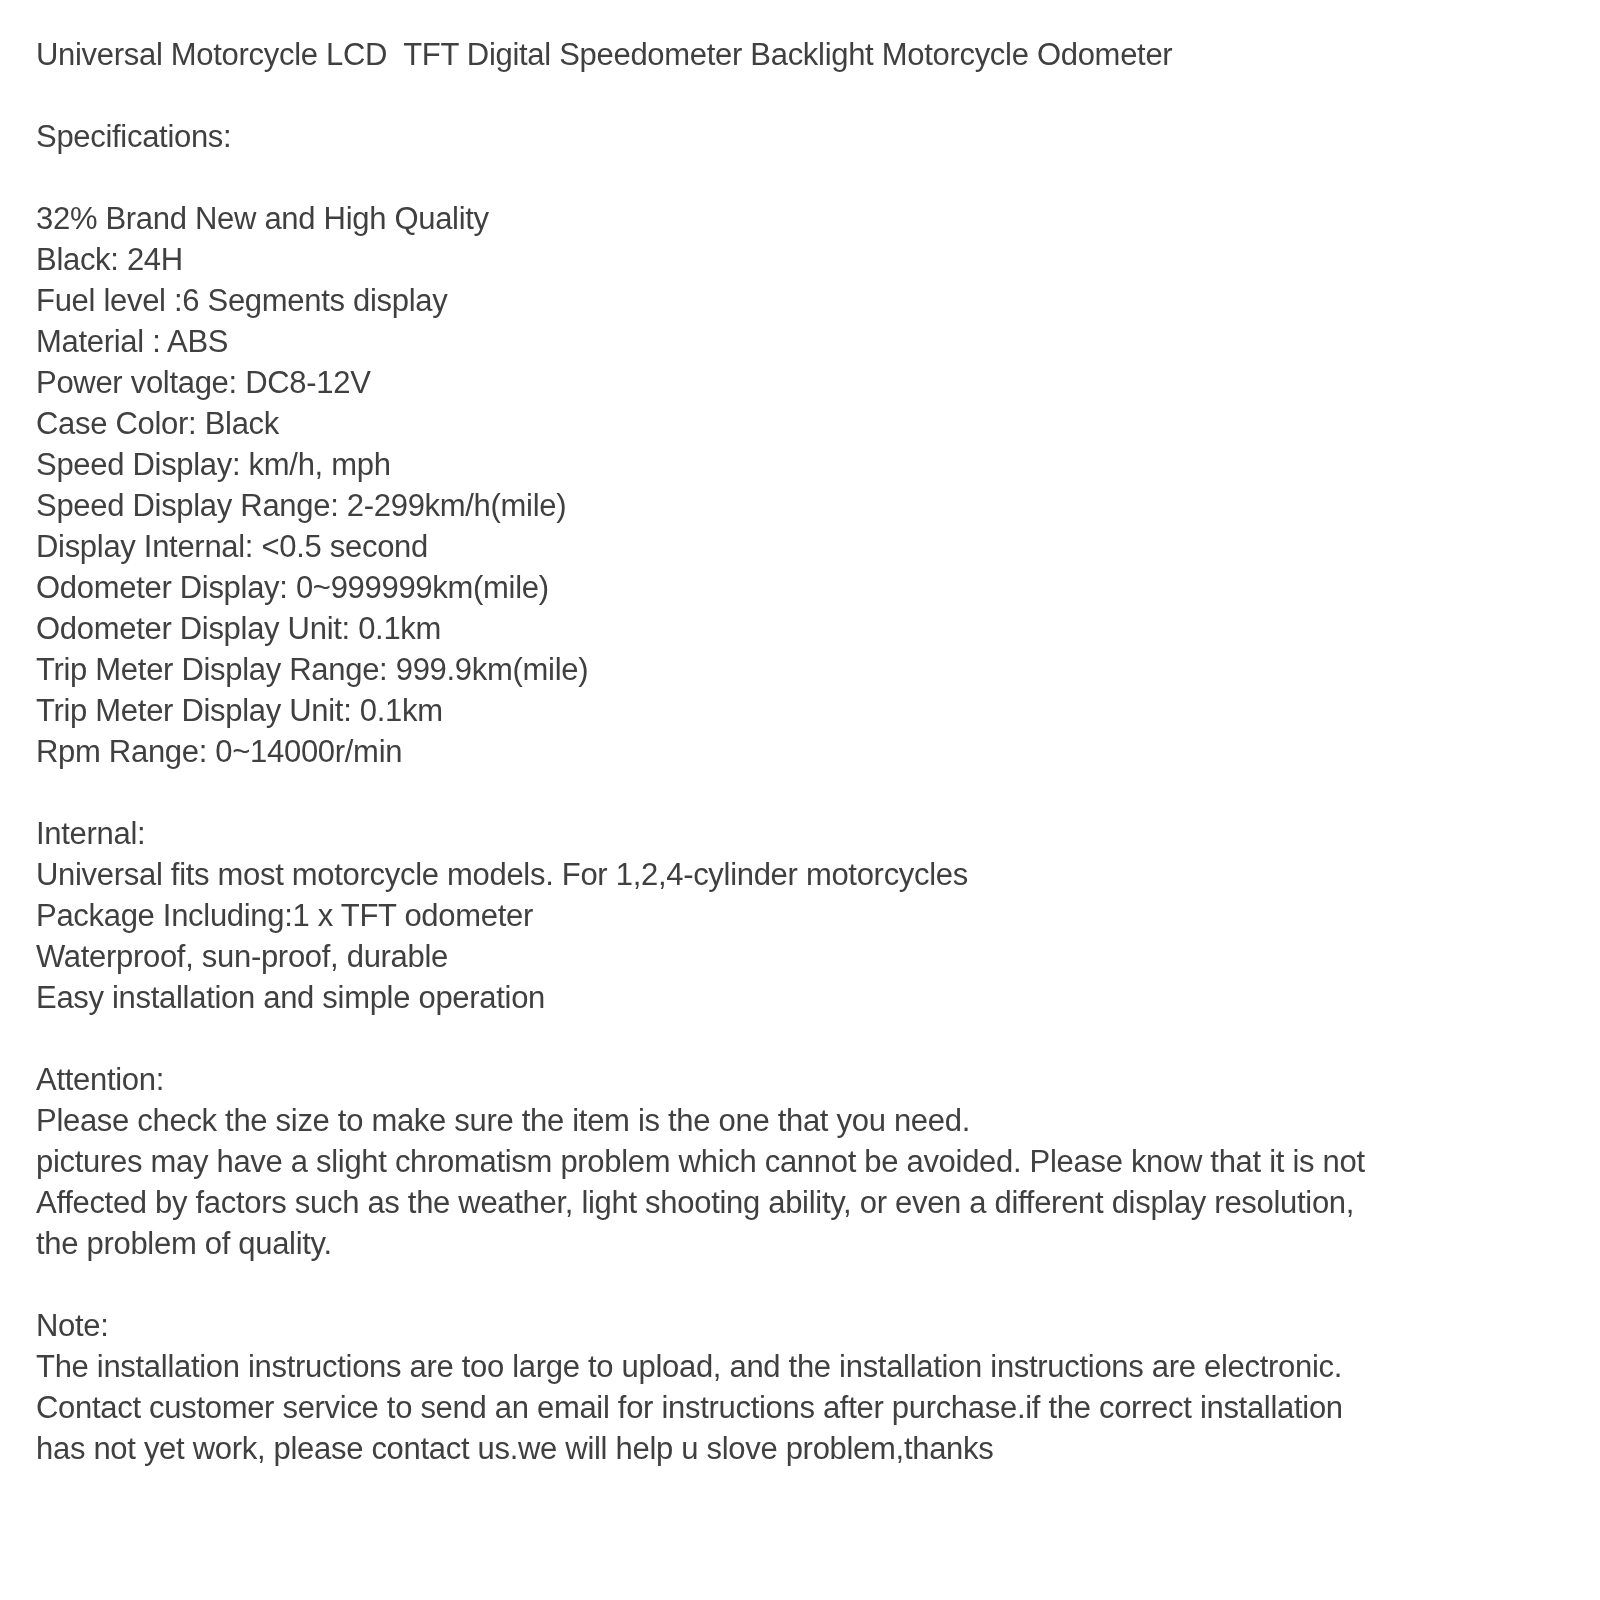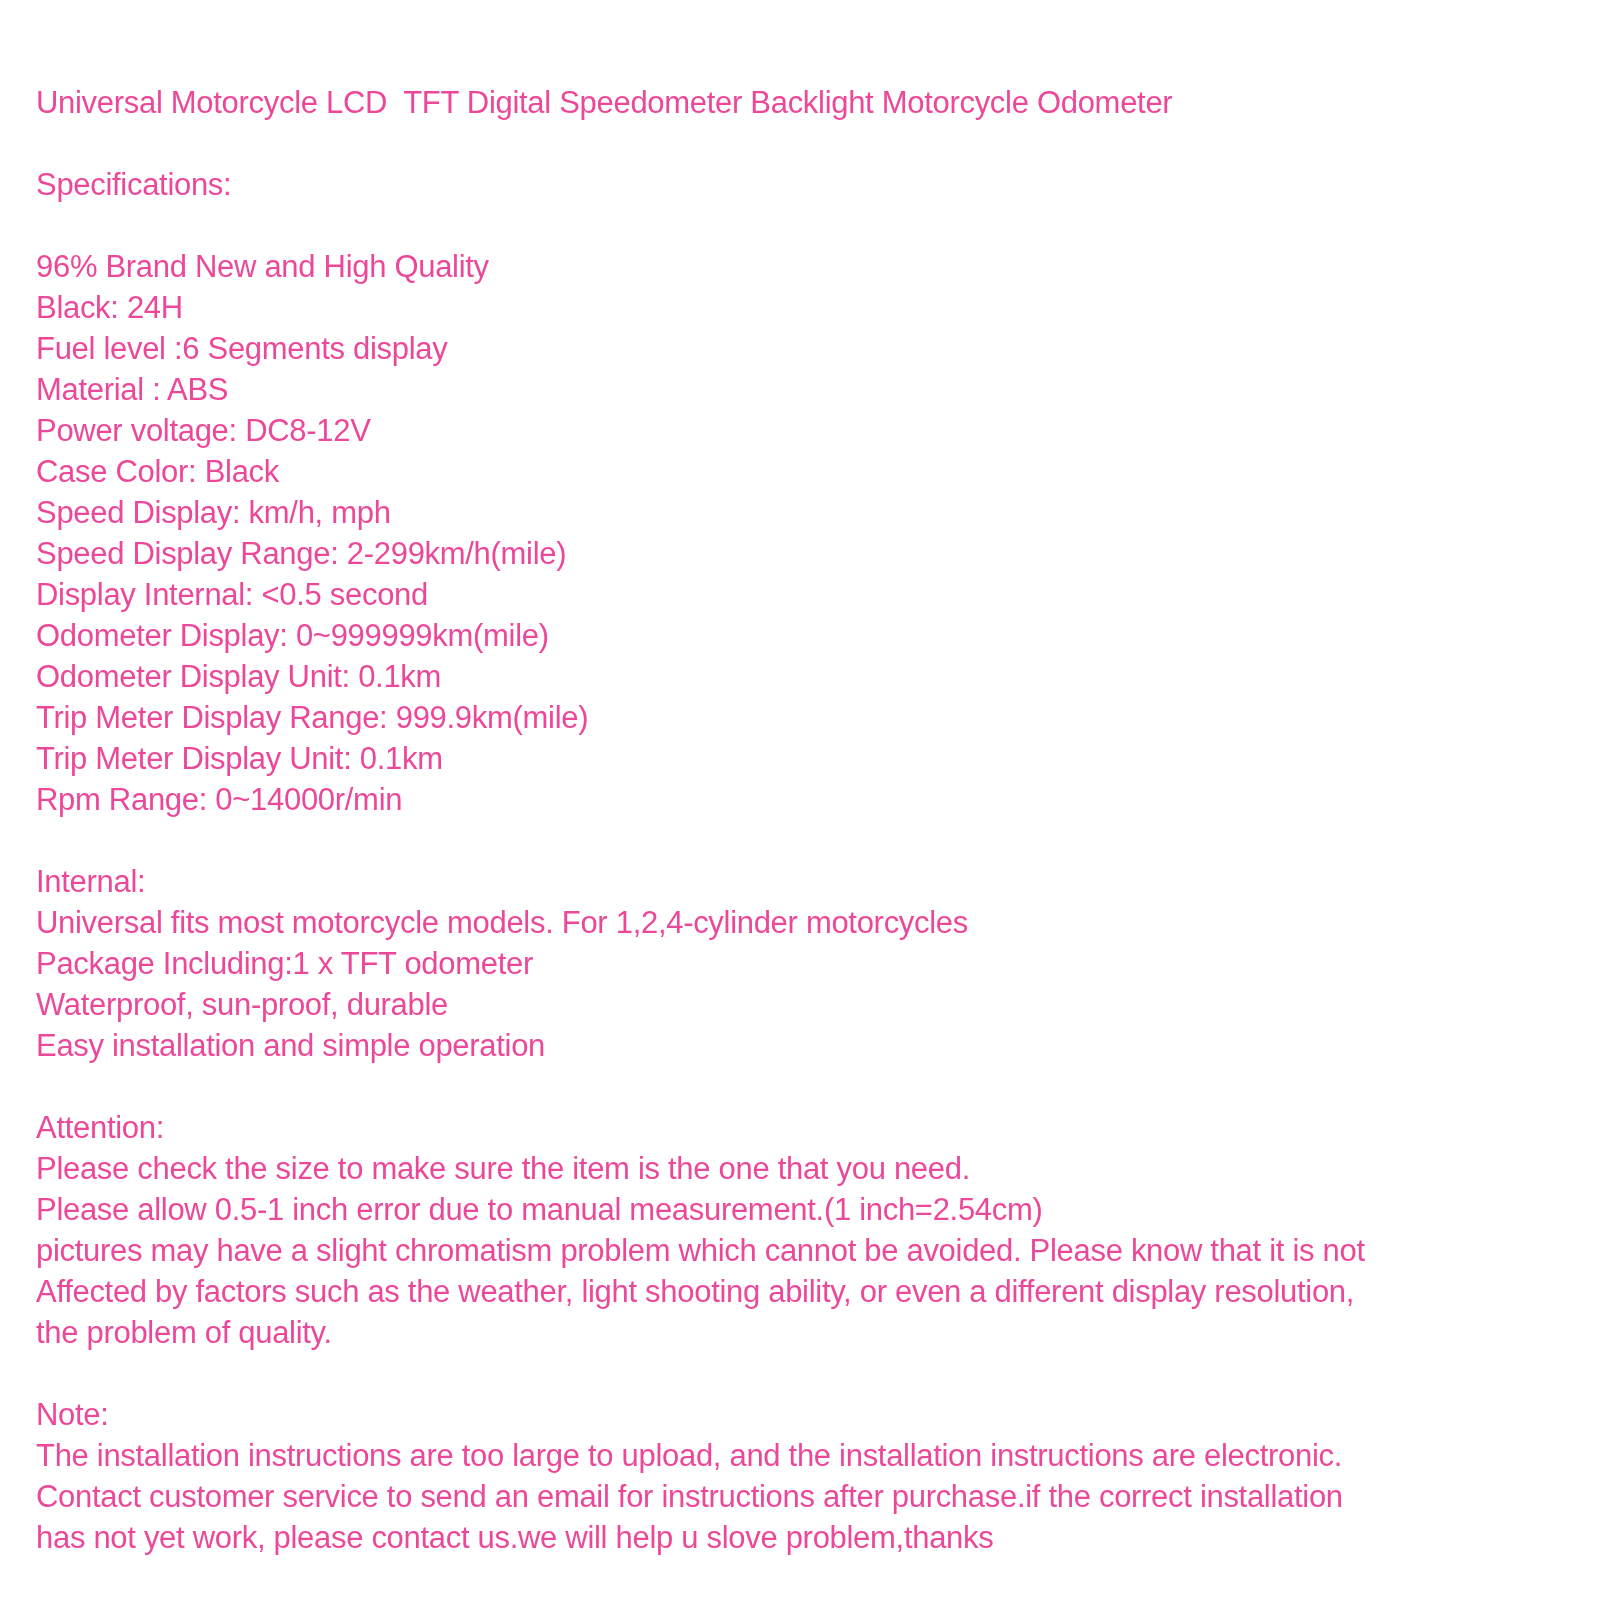--- a/index.html
+++ b/index.html
@@ -6,26 +6,26 @@
     margin: 0;
     padding: 0;
     background: #ffffff;
   }
   .page {
     position: relative;
     width: 1600px;
     height: 1600px;
     background: #ffffff;
     box-sizing: border-box;
-    padding: 82px 28px 0 36px;
+    padding: 34px 28px 0 36px;
     font-family: "Liberation Sans", "DejaVu Sans", sans-serif;
     font-size: 31px;
     line-height: 41px;
     letter-spacing: -0.3px;
-    color: #ec4899;
+    color: #404040;
     overflow: hidden;
   }
   .line {
     white-space: pre-wrap;
     height: 41px;
   }
   .spacer {
     height: 41px;
   }
 </style>
@@ -33,21 +33,21 @@
 <body>
 
 <div class="page">
 
   <div class="line">Universal Motorcycle LCD  TFT Digital Speedometer Backlight Motorcycle Odometer</div>
   <div class="spacer"></div>
 
   <div class="line">Specifications:</div>
   <div class="spacer"></div>
 
-  <div class="line">96% Brand New and High Quality</div>
+  <div class="line">32% Brand New and High Quality</div>
   <div class="line">Black: 24H</div>
   <div class="line">Fuel level :6 Segments display</div>
   <div class="line">Material : ABS</div>
   <div class="line">Power voltage: DC8-12V</div>
   <div class="line">Case Color: Black</div>
   <div class="line">Speed Display: km/h, mph</div>
   <div class="line">Speed Display Range: 2-299km/h(mile)</div>
   <div class="line">Display Internal: &lt;0.5 second</div>
   <div class="line">Odometer Display: 0~999999km(mile)</div>
   <div class="line">Odometer Display Unit: 0.1km</div>
@@ -58,21 +58,20 @@
 
   <div class="line">Internal:</div>
   <div class="line">Universal fits most motorcycle models. For 1,2,4-cylinder motorcycles</div>
   <div class="line">Package Including:1 x TFT odometer</div>
   <div class="line">Waterproof, sun-proof, durable</div>
   <div class="line">Easy installation and simple operation</div>
   <div class="spacer"></div>
 
   <div class="line">Attention:</div>
   <div class="line">Please check the size to make sure the item is the one that you need.</div>
-  <div class="line">Please allow 0.5-1 inch error due to manual measurement.(1 inch=2.54cm)</div>
   <div class="line">pictures may have a slight chromatism problem which cannot be avoided. Please know that it is not</div>
   <div class="line">Affected by factors such as the weather, light shooting ability, or even a different display resolution,</div>
   <div class="line">the problem of quality.</div>
   <div class="spacer"></div>
 
   <div class="line">Note:</div>
   <div class="line">The installation instructions are too large to upload, and the installation instructions are electronic.</div>
   <div class="line">Contact customer service to send an email for instructions after purchase.if the correct installation</div>
   <div class="line">has not yet work, please contact us.we will help u slove problem,thanks</div>
 

